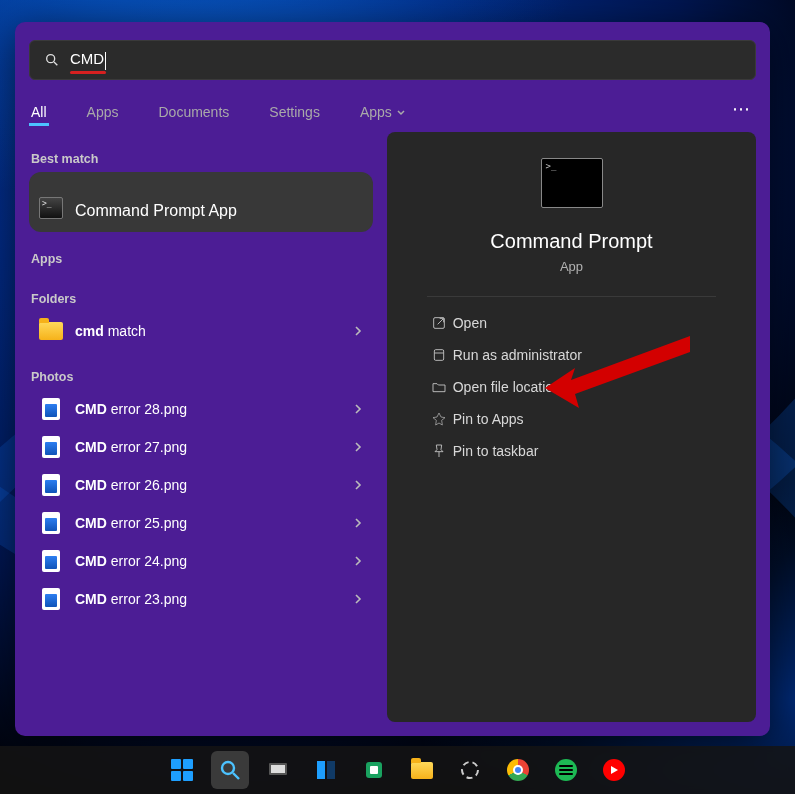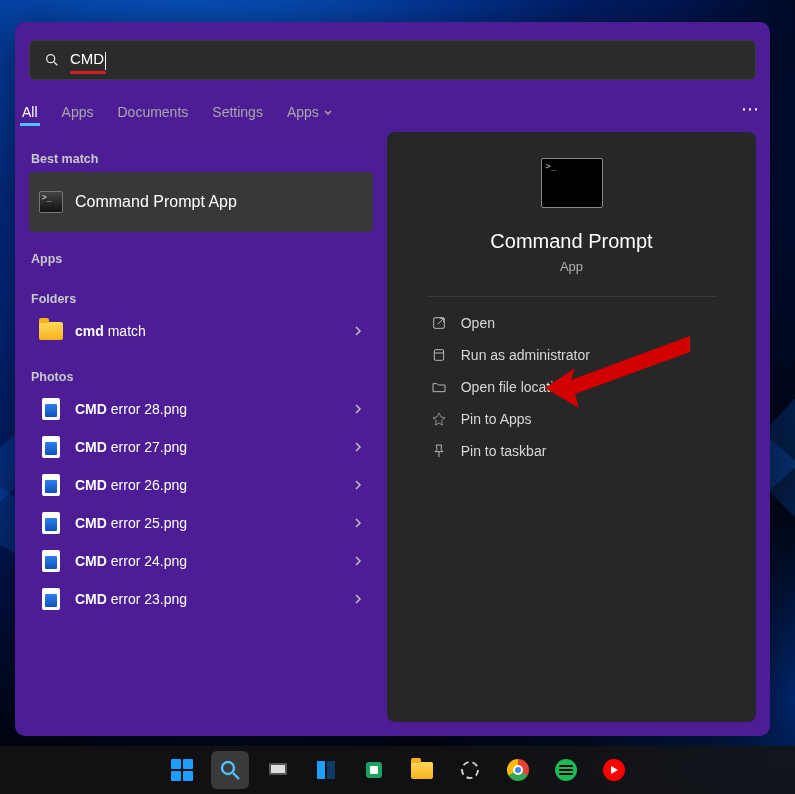--- a/index.html
+++ b/index.html
@@ -29,56 +29,56 @@
   .search {
     margin: 18px 14px 12px; height: 40px; background: #2b2b2b; border: 1px solid #3a3a3a;
     border-radius: 6px; display: flex; align-items: center; padding: 0 14px; gap: 10px;
   }
   .search svg { width: 16px; height: 16px; opacity: .85; }
   .search-text { font-size: 15px; color:#fff; position:relative; display:inline-block;}
   .search-text .cursor{display:inline-block;width:1px;height:18px;background:#fff;vertical-align:middle;margin-left:1px;}
   .underline-red{position:absolute;left:0;right:0;bottom:-4px;height:3px;background:#d62020;border-radius:2px;}
 
   .tabs {
-    margin: 0 5px; height: 40px; display: flex; align-items: center; gap: 20px; position:relative;
+    margin: 0 14px; height: 40px; display: flex; align-items: center; gap: 36px; position:relative;
     border-bottom: 1px solid transparent;
   }
   .tab { font-size: 14px; color: #a9a9a9; padding: 6px 2px; cursor:pointer;}
   .tab.active { color: #fff; border-bottom: 3px solid #4cc2ff; padding-bottom:3px;}
   .more-dots{ position:absolute; right:6px; top:6px; font-size:18px; color:#fff;}
   .chev-small{width:10px;height:10px;display:inline-block;margin-left:4px;vertical-align:middle;}
 
   .body { flex:1; display:flex; gap:14px; padding: 0 14px 14px; overflow:hidden;}
   .left { width: 344px; display:flex; flex-direction:column; }
 
   .cat{font-size:12.5px;color:#c9c9c9;font-weight:600;margin:20px 2px 6px;}
   .row{height:38px;border-radius:6px;display:flex;align-items:center;padding:0 10px;gap:12px;cursor:pointer;position:relative;}
   .row .title{font-size:14px;color:#fff;}
   .row .chev{position:absolute;right:10px;width:10px;height:10px;}
-  .row-sel{background:#383838;height:60px;border-radius:4px;display:flex;align-items:center;padding:12px 10px;gap:12px;}
+  .row-sel{background:#383838;height:60px;border-radius:12px;display:flex;align-items:flex-end;padding:12px 10px;gap:12px;}
   .row strong, .title strong{font-weight:700;}
 
   .ico{width:24px;height:24px;display:flex;align-items:center;justify-content:center;flex-shrink:0;}
   .ico-cmd{width:28px;height:22px;background:linear-gradient(#444,#111);border:1px solid #777;border-radius:2px;position:relative;}
   .ico-cmd::after{content:">_";position:absolute;left:2px;top:1px;font-size:8px;color:#ddd;font-family:monospace;}
   .ico-git{width:22px;height:22px;transform:rotate(45deg);background:#f05133;border-radius:3px;position:relative;}
   .ico-git::before{content:"";position:absolute;inset:3px;background:#f05133;border-radius:2px;}
   .ico-git::after{content:"";position:absolute;left:9px;top:3px;width:3px;height:14px;background:#fff;border-radius:2px;box-shadow:0 -1px 0 2px #fff inset;}
   .ico-folder{width:24px;height:18px;background:linear-gradient(#ffd95a,#f6b21a);border-radius:2px;position:relative;}
   .ico-folder::before{content:"";position:absolute;left:0;top:-4px;width:10px;height:5px;background:#f6b21a;border-radius:2px 2px 0 0;}
   .ico-png{width:18px;height:22px;background:#fff;border-radius:2px;position:relative;overflow:hidden;}
   .ico-png::before{content:"";position:absolute;left:3px;top:6px;right:3px;bottom:3px;background:linear-gradient(#2c7ef0,#1053b8);border-radius:1px;}
 
   .right{ flex:1; background:#272727; border-radius:8px; display:flex; flex-direction:column; align-items:center; padding:26px 20px 0;}
   .preview-thumb{width:62px;height:50px;background:#000;border:1px solid #888;border-radius:2px;position:relative;}
   .preview-thumb::after{content:">_";position:absolute;left:4px;top:2px;color:#bbb;font:9px monospace;}
   .preview-title{font-size:20px;margin-top:22px;font-weight:400;}
   .preview-sub{font-size:13px;color:#b2b2b2;margin-top:6px;}
   .divider{width:88%;height:1px;background:#3a3a3a;margin:22px 0 10px;}
-  .action{width:88%;height:32px;display:flex;align-items:center;gap:14px;color:#d8d8d8;font-size:14px;cursor:pointer;border-radius:4px;padding:0 4px;}
+  .action{width:88%;height:32px;display:flex;align-items:center;gap:6px;color:#d8d8d8;font-size:14px;cursor:pointer;border-radius:4px;padding:0 4px;}
   .action svg{width:16px;height:16px;stroke:#bfbfbf;fill:none;stroke-width:1.4;}
 
   .arrow-ann{position:absolute;left:545px;top:330px;width:150px;height:80px;z-index:30;pointer-events:none;}
 
   .taskbar{position:absolute;left:0;right:0;bottom:0;height:48px;background:rgba(20,20,20,.85);backdrop-filter:blur(4px);display:flex;align-items:center;justify-content:center;gap:10px;z-index:20;}
   .tb{width:38px;height:38px;border-radius:6px;display:flex;align-items:center;justify-content:center;}
   .tb.active{background:#3a3a3a;}
   .tb svg{width:24px;height:24px;}
   .win-logo{width:22px;height:22px;display:grid;grid-template-columns:1fr 1fr;grid-template-rows:1fr 1fr;gap:2px;}
   .win-logo span{background:#1e9fff;border-radius:1px;}

